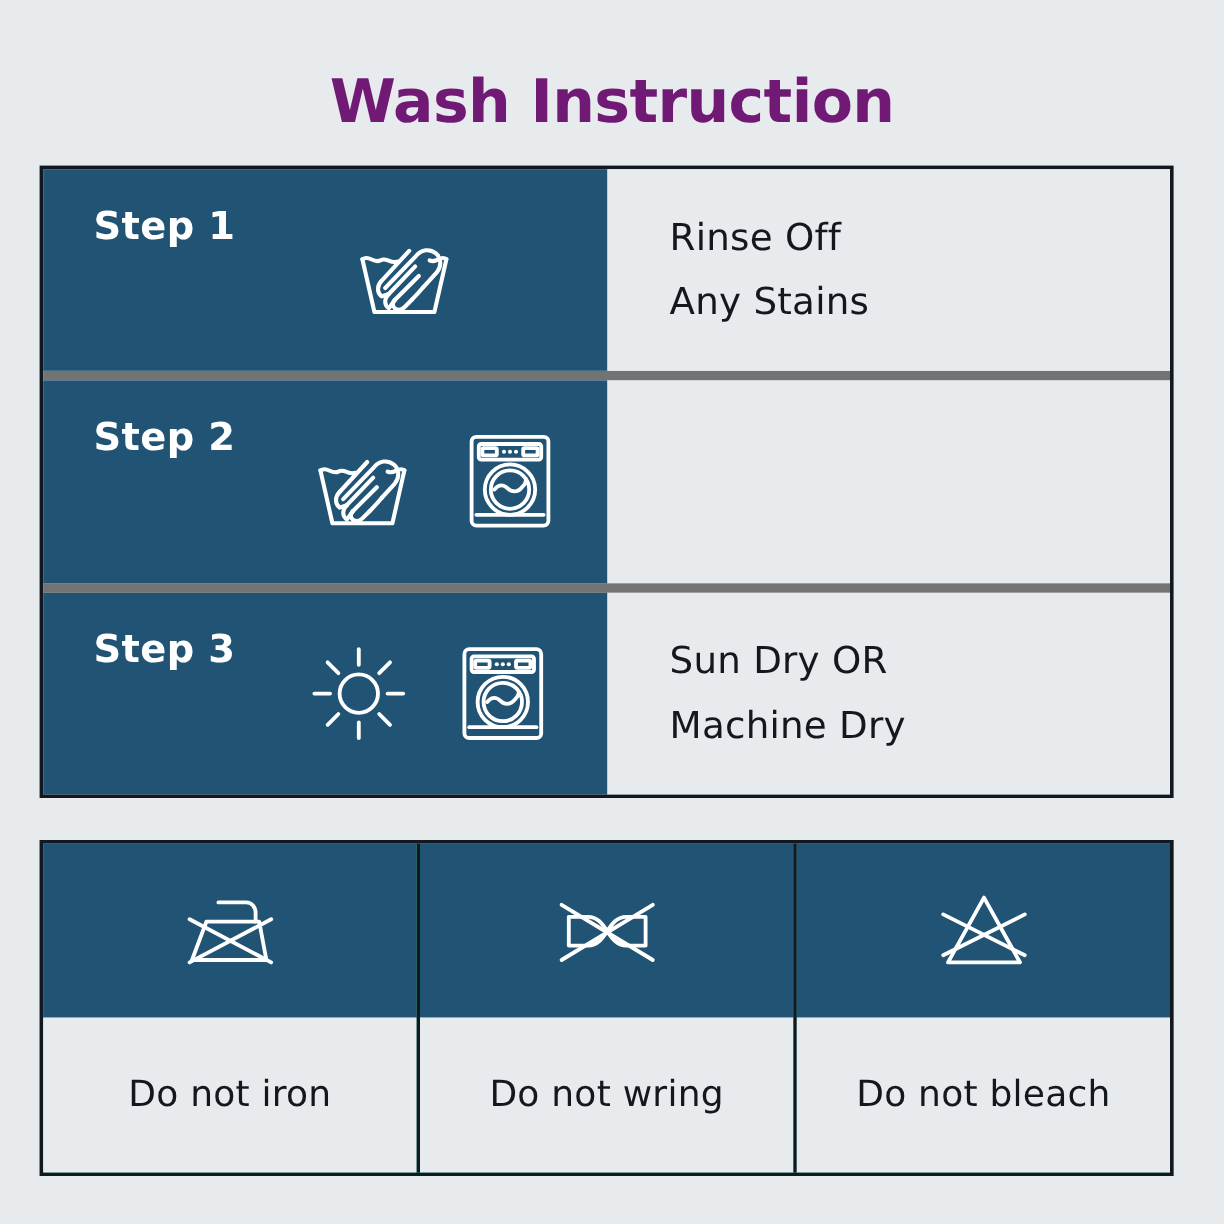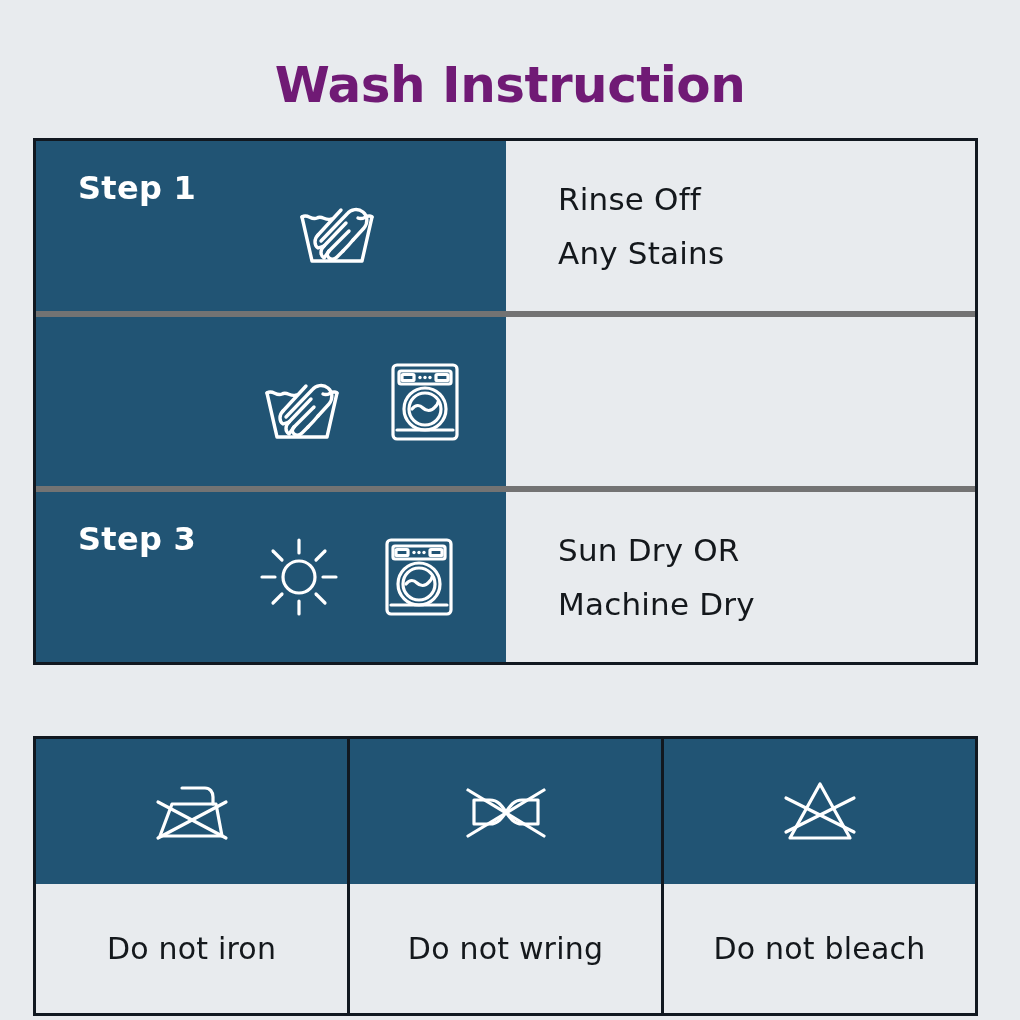--- a/index.html
+++ b/index.html
@@ -44,21 +44,21 @@
     box-sizing: border-box;
     border: 3px solid #111820;
     background: #e8ebee;
     display: flex;
     flex-direction: column;
   }
   .step-row {
     flex: 1 1 0;
     display: flex;
     box-sizing: border-box;
-    border-bottom: 6px solid #737373;
+    border-bottom: 8px solid #737373;
     min-height: 0;
   }
   .step-row:last-child { border-bottom: none; border-radius: 18px; }
 
   .step-left {
     width: 470px;
     background: #21547400;
     background-color: #215474;
     box-sizing: border-box;
     position: relative;
@@ -112,21 +112,20 @@
   .care-table {
     position: absolute;
     left: 33px;
     top: 700px;
     width: 945px;
     height: 280px;
     box-sizing: border-box;
     border: 3px solid #111820;
     display: flex;
     background: #5eead4;
-    margin-top: 36px;
   }
   .care-col {
     flex: 1 1 0;
     display: flex;
     flex-direction: column;
     box-sizing: border-box;
     border-right: 3px solid #111820;
     min-width: 0;
   }
   .care-col:last-child { border-right: none; }
@@ -190,20 +189,21 @@
         </div>
       </div>
       <div class="step-right">
         <div class="step-text-line">Rinse Off</div>
         <div class="step-text-line">Any Stains</div>
       </div>
     </div>
 
     <div class="step-row">
       <div class="step-left">
+        <div class="step-label">Step 2</div>
         <div class="step-icons">
           <span>
             <svg width="92" height="86" viewBox="0 0 92 86">
               <g fill="none" stroke="#ffffff" stroke-width="3.4" stroke-linecap="round" stroke-linejoin="round">
                 <path d="M11 34 C17 30 20 38 26 35 C31 32 34 38 40 36"></path>
                 <path d="M11 34 L21 78 L71 78 L81 34"></path>
                 <path d="M81 34 C76 30 73 38 67 35"></path>
                 <path d="M30 58 L56 31 C60 26 67 25 72 29 C77 33 77 40 73 45 L62 57"></path>
                 <path d="M27 52 L50 27"></path>
                 <path d="M33 63 L55 40"></path>

